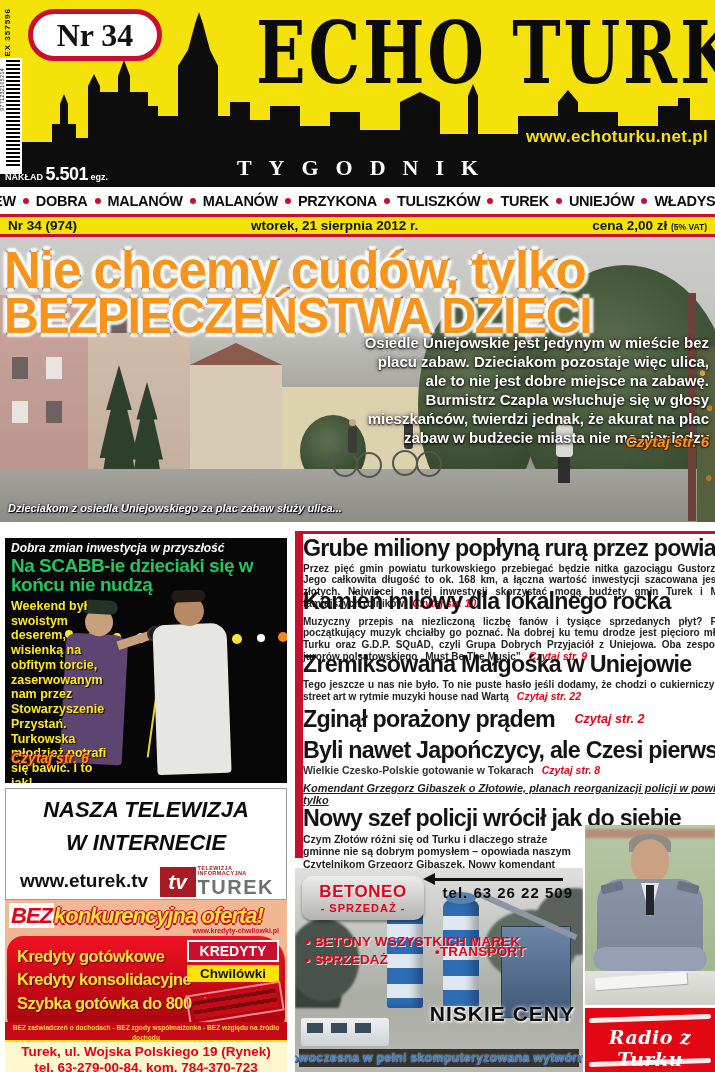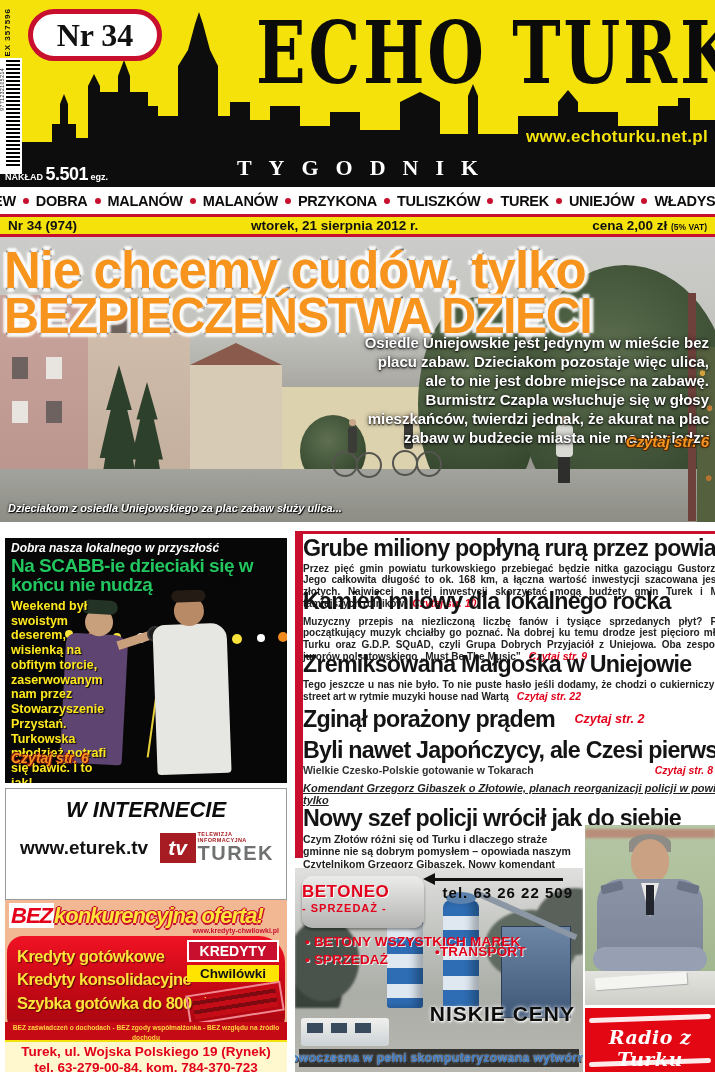--- a/index.html
+++ b/index.html
@@ -134,21 +134,21 @@
   .kr-address{position:absolute;left:0;top:140px;width:282px;background:#fff8cf;border-top:2px solid #f4e20a;
         text-align:center;color:#e2001a;font-weight:900;font-size:13.5px;line-height:1.2;padding:2px 0 3px;}
   
   .rightcol{position:absolute;left:303px;top:531px;width:478px;height:340px;color:#1a1a1a;}
   .art{position:absolute;left:0;width:478px;}
   .a-title{font-weight:900;font-size:24px;line-height:.95;letter-spacing:-.8px;transform:scaleX(.97);
         transform-origin:left top;white-space:nowrap;color:#141414;}
   .a-body{margin-top:3px;font-size:10px;font-weight:600;line-height:1.15;text-align:justify;color:#222;}
   .rm{color:#e2001a;font-weight:900;font-style:italic;font-size:10.5px;white-space:nowrap;margin-left:8px;}
   .rm-inline-title{color:#e2001a;font-weight:900;font-style:italic;font-size:13px;letter-spacing:0;margin-left:20px;vertical-align:4px;}
-  .a5-sub{display:flex;justify-content:space-between;width:410px;margin-top:2px;font-size:10.5px;font-weight:600;color:#333;}
+  .a5-sub{display:flex;justify-content:flex-start;width:410px;margin-top:2px;font-size:10.5px;font-weight:600;color:#333;}
   .a6-kicker{font-size:11px;font-weight:700;font-style:italic;text-decoration:underline;color:#222;margin-bottom:1px;}
   .spacer{float:right;width:198px;height:42px;margin-top:11px;}
   
   .police{position:absolute;left:585px;top:825px;width:130px;height:180px;overflow:hidden;
         background:linear-gradient(180deg,#b6c6a5 0,#a8bb95 60%,#9cb18a 100%);}
   .pol-mark{position:absolute;left:0;top:4px;width:100%;height:9px;background:rgba(190,60,60,.4);filter:blur(1px);}
   .pol-head{position:absolute;left:46px;top:14px;width:38px;height:44px;border-radius:50% 50% 46% 46%;background:#caa183;}
   .pol-hair{position:absolute;left:44px;top:9px;width:42px;height:18px;border-radius:50% 50% 0 0;background:#8e8c86;}
   .pol-torso{position:absolute;left:12px;top:54px;width:106px;height:78px;border-radius:24px 24px 0 0;
         background:linear-gradient(180deg,#8b94a7 0,#7e8799 100%);}
@@ -176,22 +176,22 @@
   .silo{position:absolute;width:36px;background:repeating-linear-gradient(180deg,#2e6cb3 0 16px,#dfe8f1 16px 30px);
         border-radius:8px 8px 3px 3px;box-shadow:inset -7px 0 9px rgba(0,0,0,.28);}
   .silo:before{content:"";position:absolute;top:-8px;left:3px;right:3px;height:12px;background:#5b81ad;border-radius:50%;}
   .s1{left:92px;top:40px;height:100px;} .s2{left:148px;top:32px;height:110px;}
   .bt-plant{position:absolute;left:206px;top:58px;width:68px;height:90px;border:1px solid #2c3c52;
         background:linear-gradient(180deg,#6e86a5 0,#46608200 0),linear-gradient(180deg,#6e86a5,#3f5877);}
   .bt-conv{position:absolute;left:176px;top:44px;width:110px;height:6px;background:#8b97a4;transform:rotate(24deg);}
   .bt-truck{position:absolute;left:6px;top:150px;width:88px;height:28px;background:linear-gradient(#f0f0ee,#ccd2d6);border-radius:3px;}
   .bt-truck:before{content:"";position:absolute;left:6px;top:5px;width:16px;height:10px;background:#3a4b5e;
         box-shadow:24px 0 0 #3a4b5e,48px 0 0 #3a4b5e;}
-  .bt-badge{position:absolute;left:7px;top:8px;width:122px;height:52px;border-radius:10px;
-        background:linear-gradient(180deg,#ececea,#b3b3b1);box-shadow:0 2px 3px rgba(0,0,0,.4);text-align:left;}
+  .bt-badge{position:absolute;left:7px;top:8px;width:122px;height:44px;border-radius:10px;
+        background:linear-gradient(180deg,#ececea,#b3b3b1);box-shadow:0 2px 3px rgba(0,0,0,.4);text-align:center;}
   .bt-brand{margin-top:6px;color:#e2001a;font-weight:900;font-size:17px;letter-spacing:.5px;text-shadow:1px 1px 0 #fff;}
   .bt-sub{color:#e2001a;font-weight:900;font-size:11px;letter-spacing:1px;}
   .bt-phone{position:absolute;right:10px;top:16px;color:#0d0d0d;font-weight:900;font-size:15px;letter-spacing:1px;}
   .bt-arrow{position:absolute;left:138px;top:10px;width:130px;height:3px;background:#111;}
   .bt-arrow:before{content:"";position:absolute;left:-10px;top:-5px;border-right:12px solid #111;
         border-top:6px solid transparent;border-bottom:6px solid transparent;}
   .bt-bullet{position:absolute;color:#e2001a;font-weight:900;font-size:13.5px;letter-spacing:.2px;
         text-shadow:1px 1px 0 rgba(255,255,255,.8);white-space:nowrap;}
   .bt-b1{left:10px;top:66px;} .bt-b2{left:10px;top:84px;} .bt-b3{left:140px;top:76px;}
   .bt-slogan{position:absolute;right:8px;top:134px;color:#0d0d0d;font-weight:900;font-size:21px;letter-spacing:1px;
@@ -288,27 +288,28 @@
 
   <div class="leftcol">
 
     <div class="scabb">
       <div class="lights"></div>
       <div class="fig-l"></div>
       <div class="mic-arm"></div>
       <div class="mic"></div>
       <div class="cable"></div>
       <div class="fig-r"></div>
-      <div class="scabb-kicker">Dobra nasza lokalnego w przyszłość</div>
+      <div class="scabb-kicker">Dobra zmian inwestycja w przyszłość</div>
       <div class="scabb-title">Na SCABB-ie dzieciaki się w końcu nie nudzą</div>
       <div class="scabb-body">Weekend był swoistym deserem, wisienką na obfitym torcie, zaserwowanym nam przez Stowarzyszenie Przystań. Turkowska młodzież potrafi się bawić. I to jak!</div>
       <div class="scabb-rm">Czytaj str. 6</div>
     </div>
 
     <div class="tvad">
+      <div class="tv-line">NASZA TELEWIZJA</div>
       <div class="tv-line">W INTERNECIE</div>
       <div class="tv-row">
         <span class="tv-url">www.eturek.tv</span>
         <span class="tv-logo">
           <span class="tv-sq">tv</span>
           <span class="tv-right">
             <div class="tv-tag">TELEWIZJA</div>
             <div class="tv-tag">INFORMACYJNA</div>
             <div class="tv-name">TUREK</div>
           </span>

